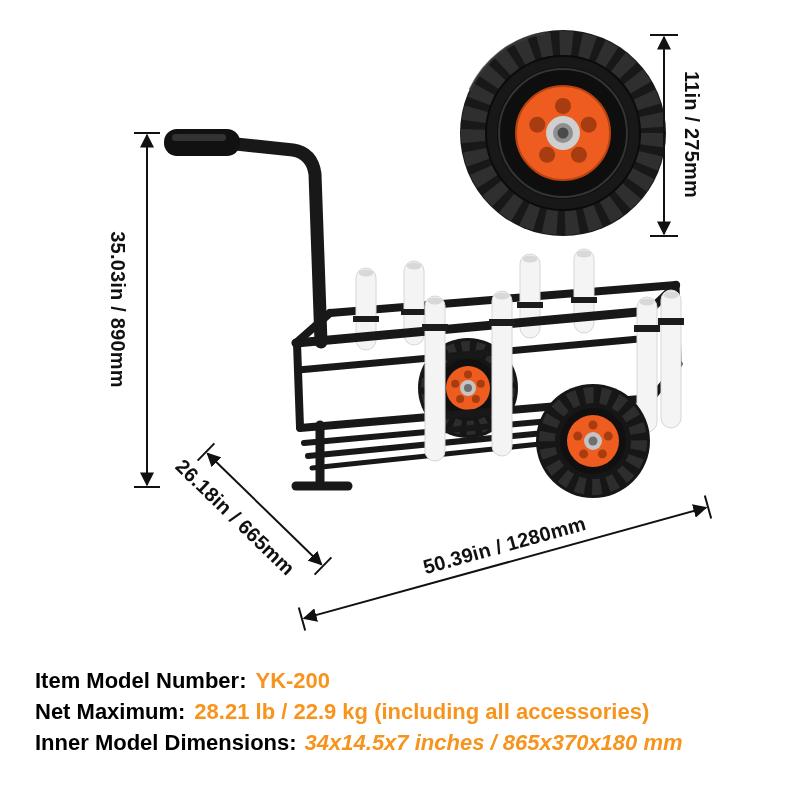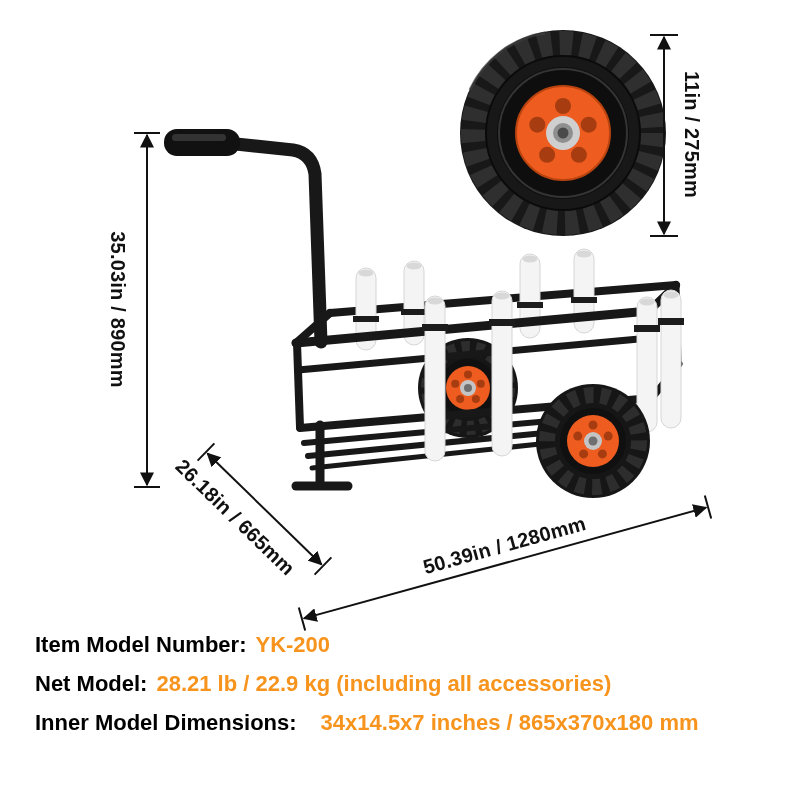--- a/index.html
+++ b/index.html
@@ -17,26 +17,26 @@
   .hub{ fill:var(--wheel-hub); }
   .rod{ fill:var(--rod-holder); stroke:#d6d6d6; stroke-width:1; }
   .dimline{ stroke:#111111; stroke-width:2; }
 
   .dim-label{
     position:absolute; font-weight:700; font-size:20px; color:#111;
     text-align:center; white-space:nowrap; letter-spacing:0.2px;
   }
 
   .specs{
-    position:absolute; left:35px; top:632px;
-    display:flex; flex-direction:column; gap:14px;
+    position:absolute; left:35px; top:668px;
+    display:flex; flex-direction:column; gap:6px;
   }
   .spec-row{ font-size:22px; font-weight:700; color:#000; line-height:25px; white-space:nowrap; }
   .spec-value{ color:var(--accent-text); margin-left:9px; }
-  .spec-value.gap-lg{ margin-left:24px; }
+  .spec-value.gap-lg{ margin-left:8px;font-style:italic; }
 </style>
 </head>
 <body>
 
 <div class="canvas">
 
   <svg width="800" height="800" viewBox="0 0 800 800">
     <defs>
       <marker id="arr" viewBox="0 0 10 10" refX="9" refY="5" markerWidth="7" markerHeight="7" orient="auto-start-reverse">
         <path d="M0,0 L10,5 L0,10 z" fill="#111"></path>
@@ -192,20 +192,20 @@
 
   <div class="dim-label" style="left:150px; top:506px; width:170px; transform:rotate(44deg);">26.18in / 665mm</div>
 
   <div class="dim-label" style="left:412px; top:534px; width:185px; transform:rotate(-15.5deg);">50.39in / 1280mm</div>
 
   <div class="specs">
     <div class="spec-row">
       <span class="spec-label">Item Model Number:</span><span class="spec-value">YK-200</span>
     </div>
     <div class="spec-row">
-      <span class="spec-label">Net Model:</span><span class="spec-value">28.21 lb / 22.9 kg (including all accessories)</span>
+      <span class="spec-label">Net Maximum:</span><span class="spec-value">28.21 lb / 22.9 kg (including all accessories)</span>
     </div>
     <div class="spec-row">
       <span class="spec-label">Inner Model Dimensions:</span><span class="spec-value gap-lg">34x14.5x7 inches / 865x370x180 mm</span>
     </div>
   </div>
 
 </div>
 
 </body></html>

